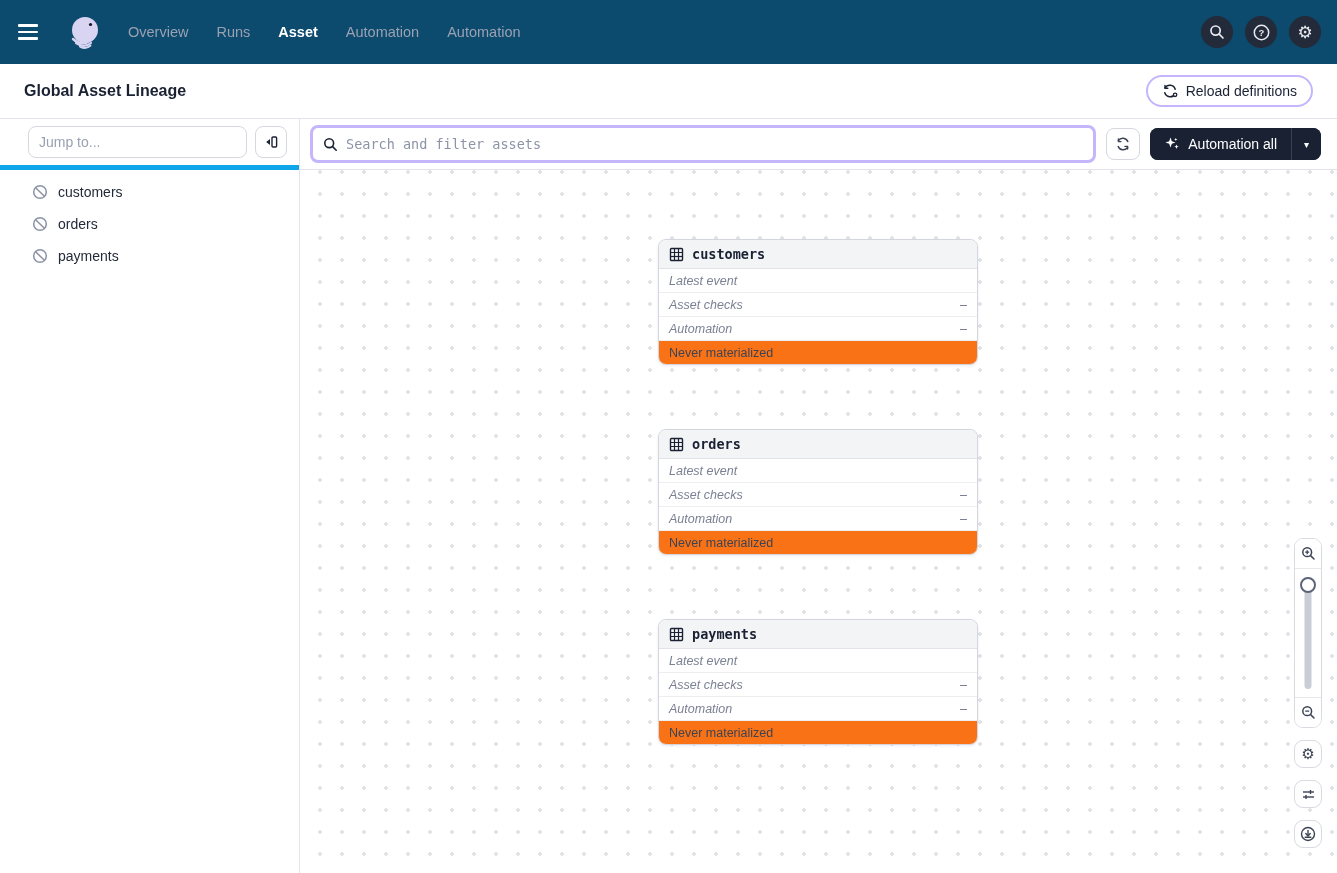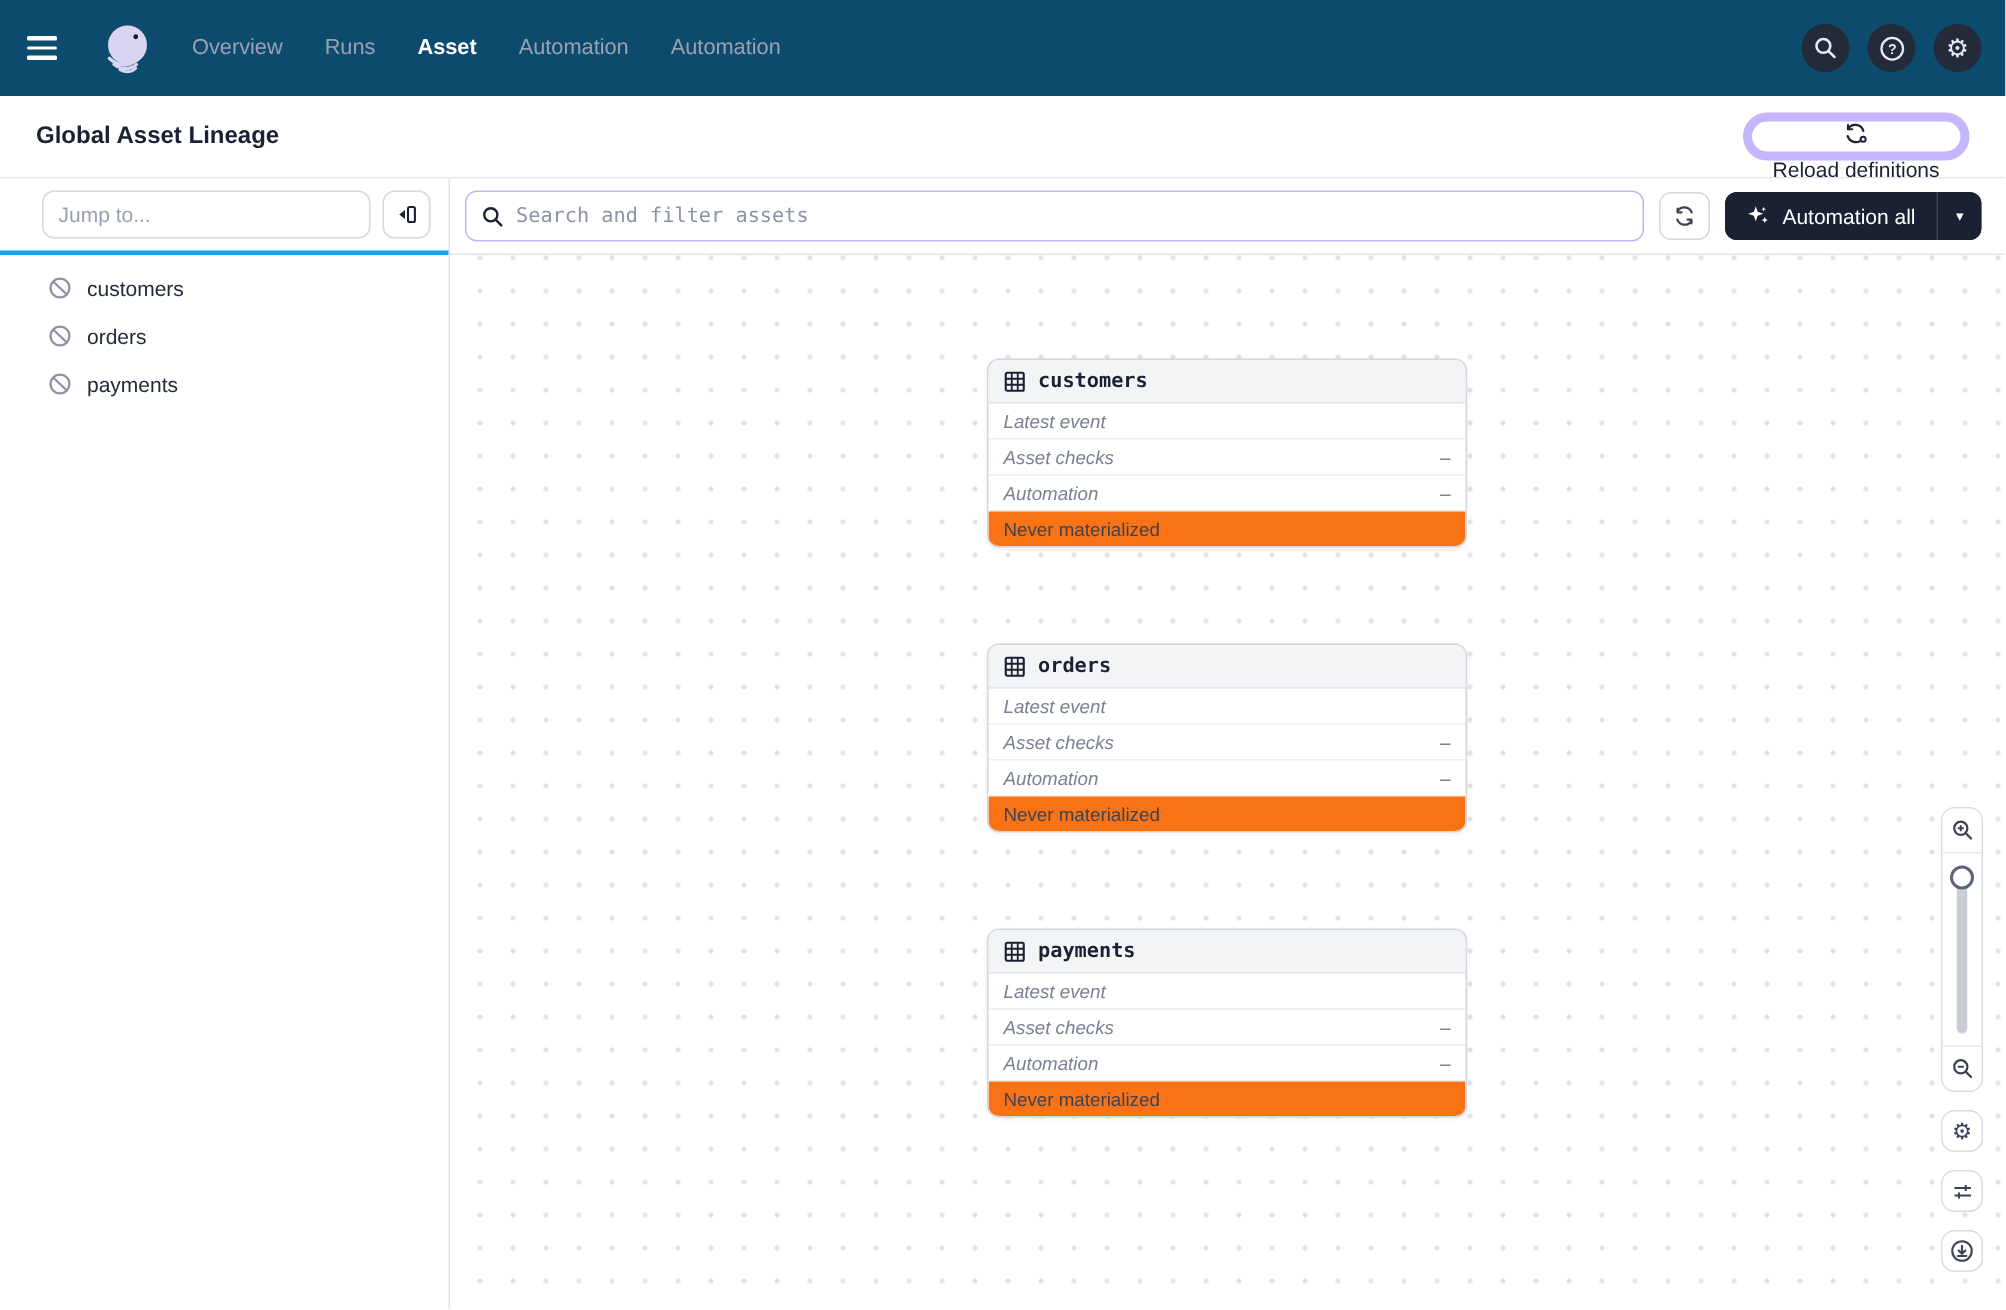--- a/index.html
+++ b/index.html
@@ -18,42 +18,42 @@
   .nav-item.active { color:#ffffff; font-weight:700; }
   .nav-right { margin-left:auto; display:flex; gap:12px; }
   .nav-icon-btn { width:32px; height:32px; border-radius:50%; background:#232a39; border:none; cursor:pointer;
     display:flex; align-items:center; justify-content:center; color:#e8eaf0; }
 
   
   .page-header { height:55px; display:flex; align-items:center; justify-content:space-between;
     padding:0 24px; border-bottom:1px solid #e2e4ea; background:#fff; }
   .page-title { font-size:16px; font-weight:700; color:#1a2133; }
   .reload-btn { display:flex; align-items:center; gap:8px; height:32px; padding:0 14px;
-    border:6px solid #c4b5fd; border-radius:16px; background:#fff; font-size:14px; color:#1a2133;
-    cursor:pointer; font-family:inherit;flex-direction:column; }
+    border:2px solid #c4b5fd; border-radius:16px; background:#fff; font-size:14px; color:#1a2133;
+    cursor:pointer; font-family:inherit; }
 
   
   .content { display:flex; height:754px; }
   .sidebar { width:300px; border-right:1px solid #e2e4ea; background:#fff; display:flex; flex-direction:column; }
   .sidebar-top { height:51px; display:flex; align-items:center; gap:8px; padding:0 12px 0 28px;
-    border-bottom:3px solid #0ea5e9; }
+    border-bottom:5px solid #0ea5e9; }
   .jump-input { flex:1; height:32px; border:1px solid #d5d8df; border-radius:8px; padding:0 10px;
     font-size:14px; font-family:inherit; color:#1a2133; outline:none; }
   .jump-input::placeholder { color:#9aa1b2; }
   .collapse-btn { width:32px; height:32px; border:1px solid #d5d8df; border-radius:8px; background:#fff;
     cursor:pointer; display:flex; align-items:center; justify-content:center; }
   .asset-list { padding:6px 0; }
   .asset-list-item { display:flex; align-items:center; gap:10px; height:32px; padding:0 12px 0 32px;
     font-size:14px; color:#232a39; cursor:pointer; }
 
   
   .main { flex:1; display:flex; flex-direction:column; position:relative; }
   .toolbar { height:51px; display:flex; align-items:center; gap:10px; padding:0 16px 0 10px;
     border-bottom:1px solid #e2e4ea; background:#fff; }
-  .search-wrap { flex:1; height:34px; border:1px solid #c4b5fd; border-radius:8px; display:flex;
+  .search-wrap { flex:1; height:34px; border:3px solid #c4b5fd; border-radius:8px; display:flex;
     align-items:center; padding:16px 10px; gap:8px; background:#fff; }
   .search-input { flex:1; border:none; outline:none; font-family:"DejaVu Sans Mono", monospace;
     font-size:13.5px; color:#1a2133; background:transparent; }
   .search-input::placeholder { color:#8b93a6; }
   .refresh-btn { width:34px; height:32px; border:1px solid #d5d8df; border-radius:8px; background:#fff;
     cursor:pointer; color:#3c4354; font-size:17px; display:flex; align-items:center; justify-content:center; }
   .split-btn { display:flex; height:32px; border-radius:8px; overflow:hidden; background:#1a2133; }
   .materialize-btn { display:flex; align-items:center; gap:8px; padding:0 14px; background:#1a2133;
     color:#fff; border:none; font-size:14px; cursor:pointer; font-family:inherit; }
   .split-caret { width:30px; background:#1a2133; border:none; border-left:1px solid #3a4152;

